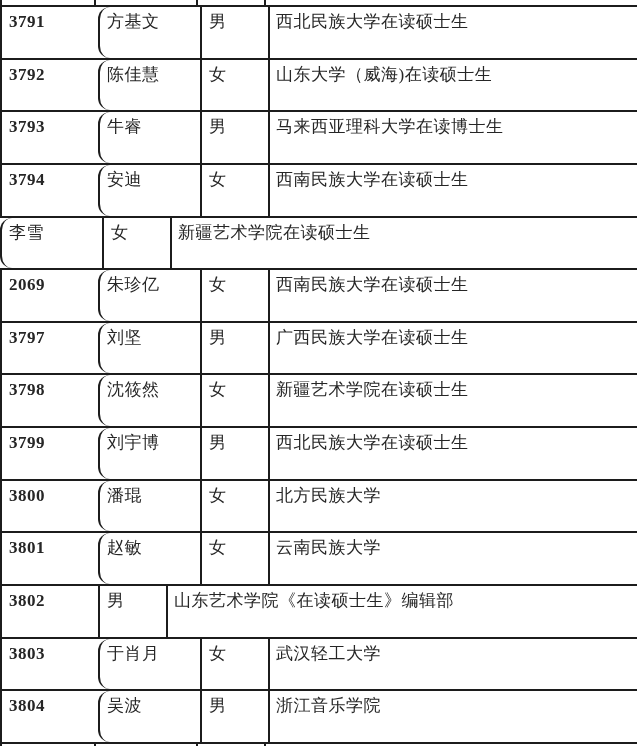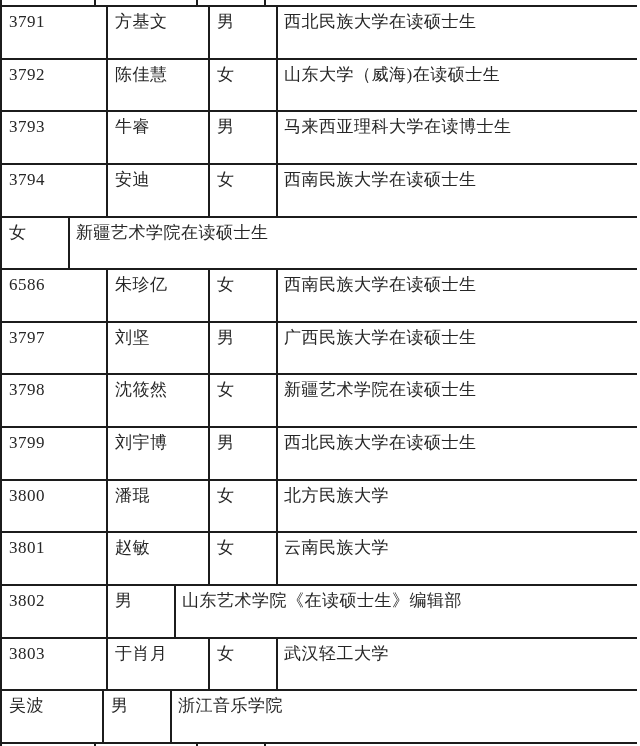--- a/index.html
+++ b/index.html
@@ -33,22 +33,22 @@
   .cell {
     box-sizing: border-box;
     border-left: 2px solid #1c1c1c;
     padding: 5px 2px 0 7px;
     font-size: 17px;
     line-height: 1.15;
     letter-spacing: 0.5px;
     white-space: nowrap;
     overflow: hidden;
   }
-  .c-id          { width: 106px; }
-  .c-name        { width: 102px; }
+  .c-id          { width: 98px; font-weight: bold; }
+  .c-name        { width: 102px; border-radius: 12px; }
   .c-gender      { width: 68px; }
   .c-affiliation { flex: 1; padding-left: 6px; }
   
   .stub {
     position: absolute;
     width: 2px;
     background: #1c1c1c;
   }
   .stub.top    { top: 0; height: 5px; }
   .stub.bottom { top: 743.96px; height: 2.04px; }
@@ -90,26 +90,27 @@
   </div>
 
   <div class="row">
     <div class="cell c-id">3794</div>
     <div class="cell c-name">安迪</div>
     <div class="cell c-gender">女</div>
     <div class="cell c-affiliation">西南民族大学在读硕士生</div>
   </div>
 
   <div class="row">
+    <div class="cell c-name">李雪</div>
     <div class="cell c-gender">女</div>
     <div class="cell c-affiliation">新疆艺术学院在读硕士生</div>
   </div>
 
   <div class="row">
-    <div class="cell c-id">6586</div>
+    <div class="cell c-id">2069</div>
     <div class="cell c-name">朱珍亿</div>
     <div class="cell c-gender">女</div>
     <div class="cell c-affiliation">西南民族大学在读硕士生</div>
   </div>
 
   <div class="row">
     <div class="cell c-id">3797</div>
     <div class="cell c-name">刘坚</div>
     <div class="cell c-gender">男</div>
     <div class="cell c-affiliation">广西民族大学在读硕士生</div>
@@ -150,20 +151,21 @@
   </div>
 
   <div class="row">
     <div class="cell c-id">3803</div>
     <div class="cell c-name">于肖月</div>
     <div class="cell c-gender">女</div>
     <div class="cell c-affiliation">武汉轻工大学</div>
   </div>
 
   <div class="row">
+    <div class="cell c-id">3804</div>
     <div class="cell c-name">吴波</div>
     <div class="cell c-gender">男</div>
     <div class="cell c-affiliation">浙江音乐学院</div>
   </div>
 </div>
 
   <div class="stub bottom x0"></div>
   <div class="stub bottom x1"></div>
   <div class="stub bottom x2"></div>
   <div class="stub bottom x3"></div>

